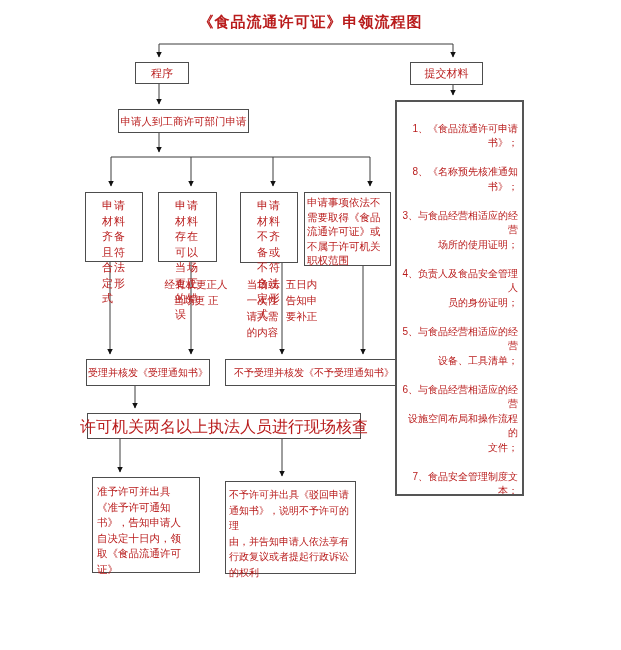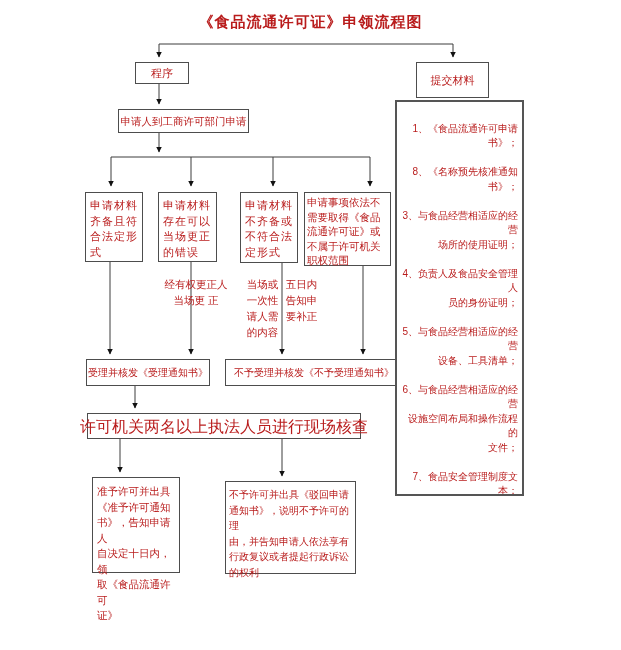--- a/index.html
+++ b/index.html
@@ -13,34 +13,34 @@
     font-size:15px; font-weight:bold; letter-spacing:1px;
   }
   .node {
     position:absolute; box-sizing:border-box; border:1px solid #4d4d4d;
     background:#fff; white-space:pre-line; font-size:10.5px; line-height:15px;
   }
   .node.center { display:flex; align-items:center; justify-content:center; text-align:center; white-space:nowrap; }
   .ann { position:absolute; white-space:pre-line; text-align:center; font-size:10.5px; line-height:15.5px; }
 
   #n-procedure { left:135px; top:62px;  width:54px;  height:22px; font-size:11px; }
-  #n-submit    { left:410px; top:62px;  width:73px;  height:36px; font-size:11px;margin-left:6px; }
+  #n-submit    { left:410px; top:62px;  width:73px;  height:23px; font-size:11px; }
   #n-apply     { left:118px; top:109px; width:131px; height:24px; font-size:10.5px; }
 
-  .case { padding:5px 4px; line-height:15.5px; font-size:11px; letter-spacing:1px; }
+  .case { padding:5px 16px; line-height:15.5px; font-size:11px; letter-spacing:1px; }
   #n-case1 { left:85px;  top:192px; width:58px; height:70px; }
   #n-case2 { left:158px; top:192px; width:59px; height:70px; }
   #n-case3 { left:240px; top:192px; width:58px; height:71px; }
   #n-case4 { left:304px; top:192px; width:87px; height:74px; padding:2px; line-height:14.5px; font-size:10.5px; letter-spacing:0; }
 
   #n-accept    { left:86px;  top:359px; width:124px; height:27px; font-size:10px; }
   #n-notaccept { left:225px; top:359px; width:178px; height:27px; font-size:10px; }
   #n-inspect   { left:87px;  top:413px; width:274px; height:26px; font-size:16px; }
 
-  #n-grant { left:92px;  top:477px; width:88px;  height:96px; padding:6px 4px; line-height:15.5px; }
+  #n-grant { left:92px;  top:477px; width:108px;  height:96px; padding:6px 4px; line-height:15.5px; }
   #n-deny  { left:225px; top:481px; width:131px; height:93px; padding:5px 3px; font-size:10px; line-height:15.5px; }
 
   #n-materials {
     left:395px; top:100px; width:129px; height:396px;
     border:2px solid #555; padding:5px 4px; font-size:10px; line-height:14.5px;
     overflow:hidden;
     text-align:right;
   }
   #n-materials .mi { margin:0; }
 

